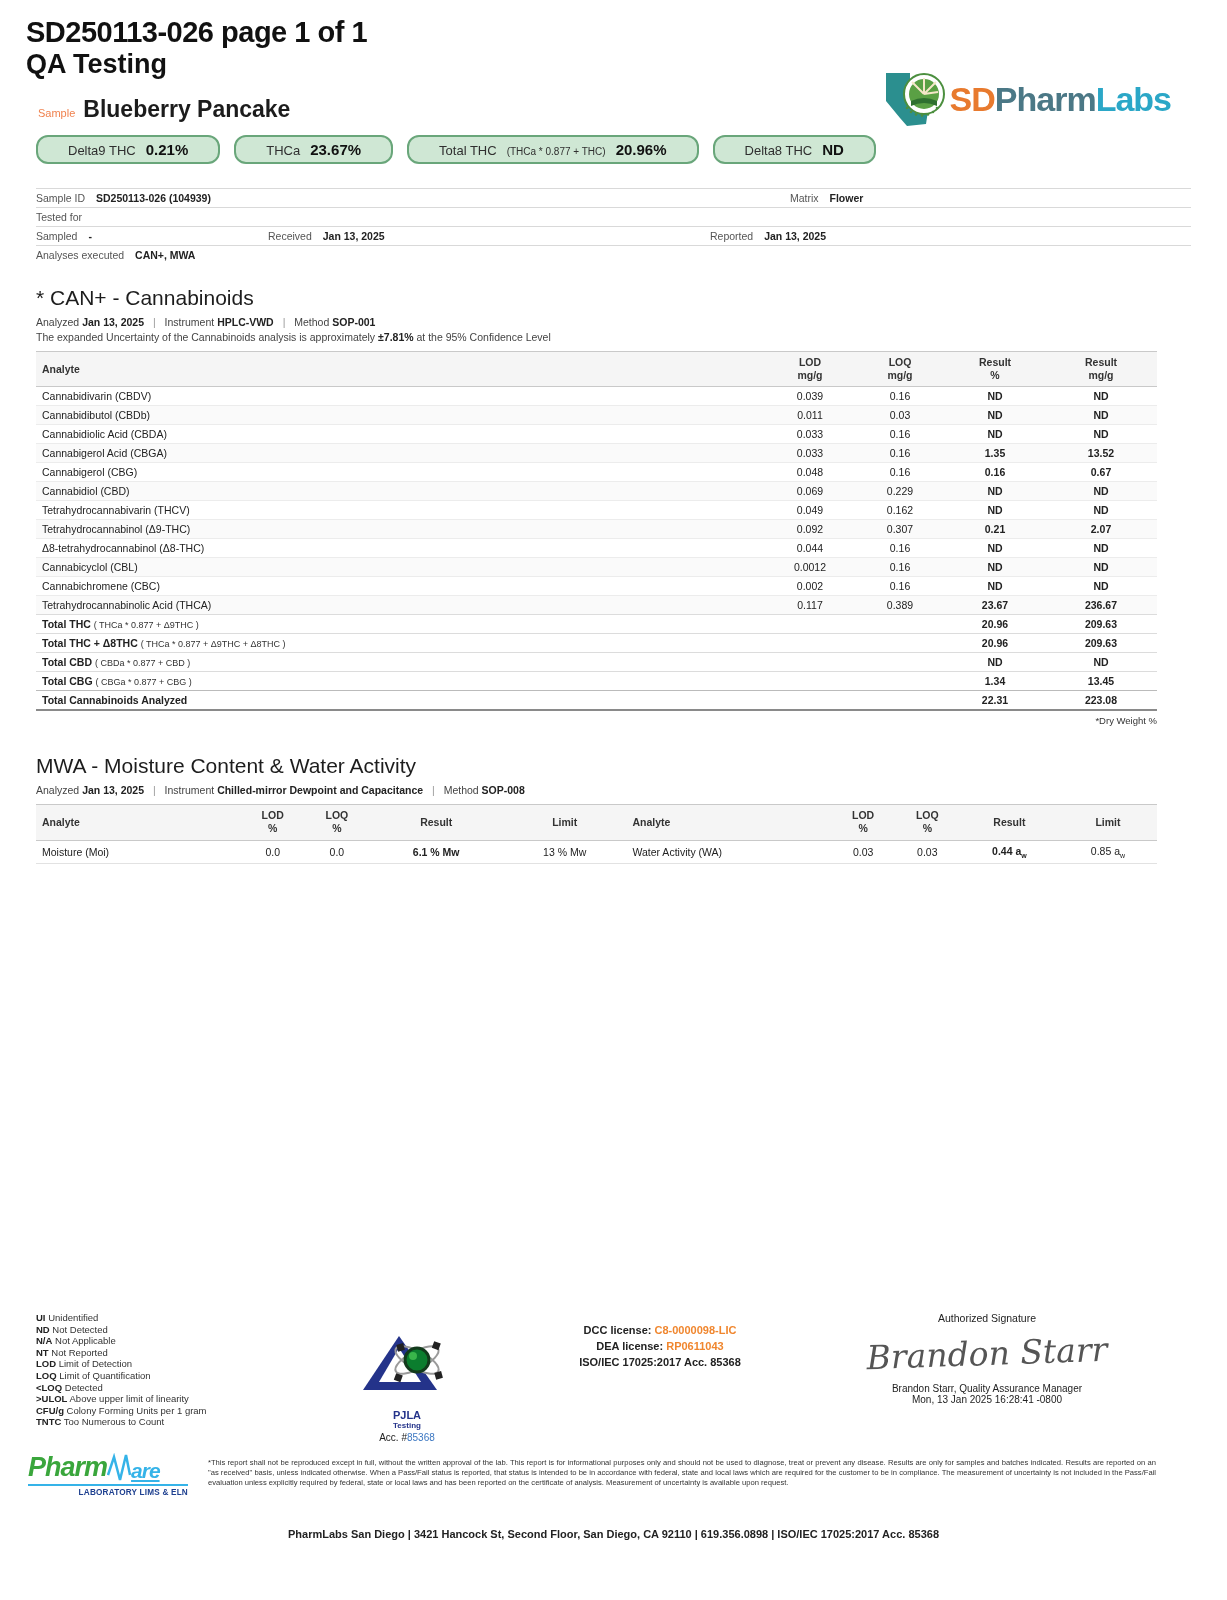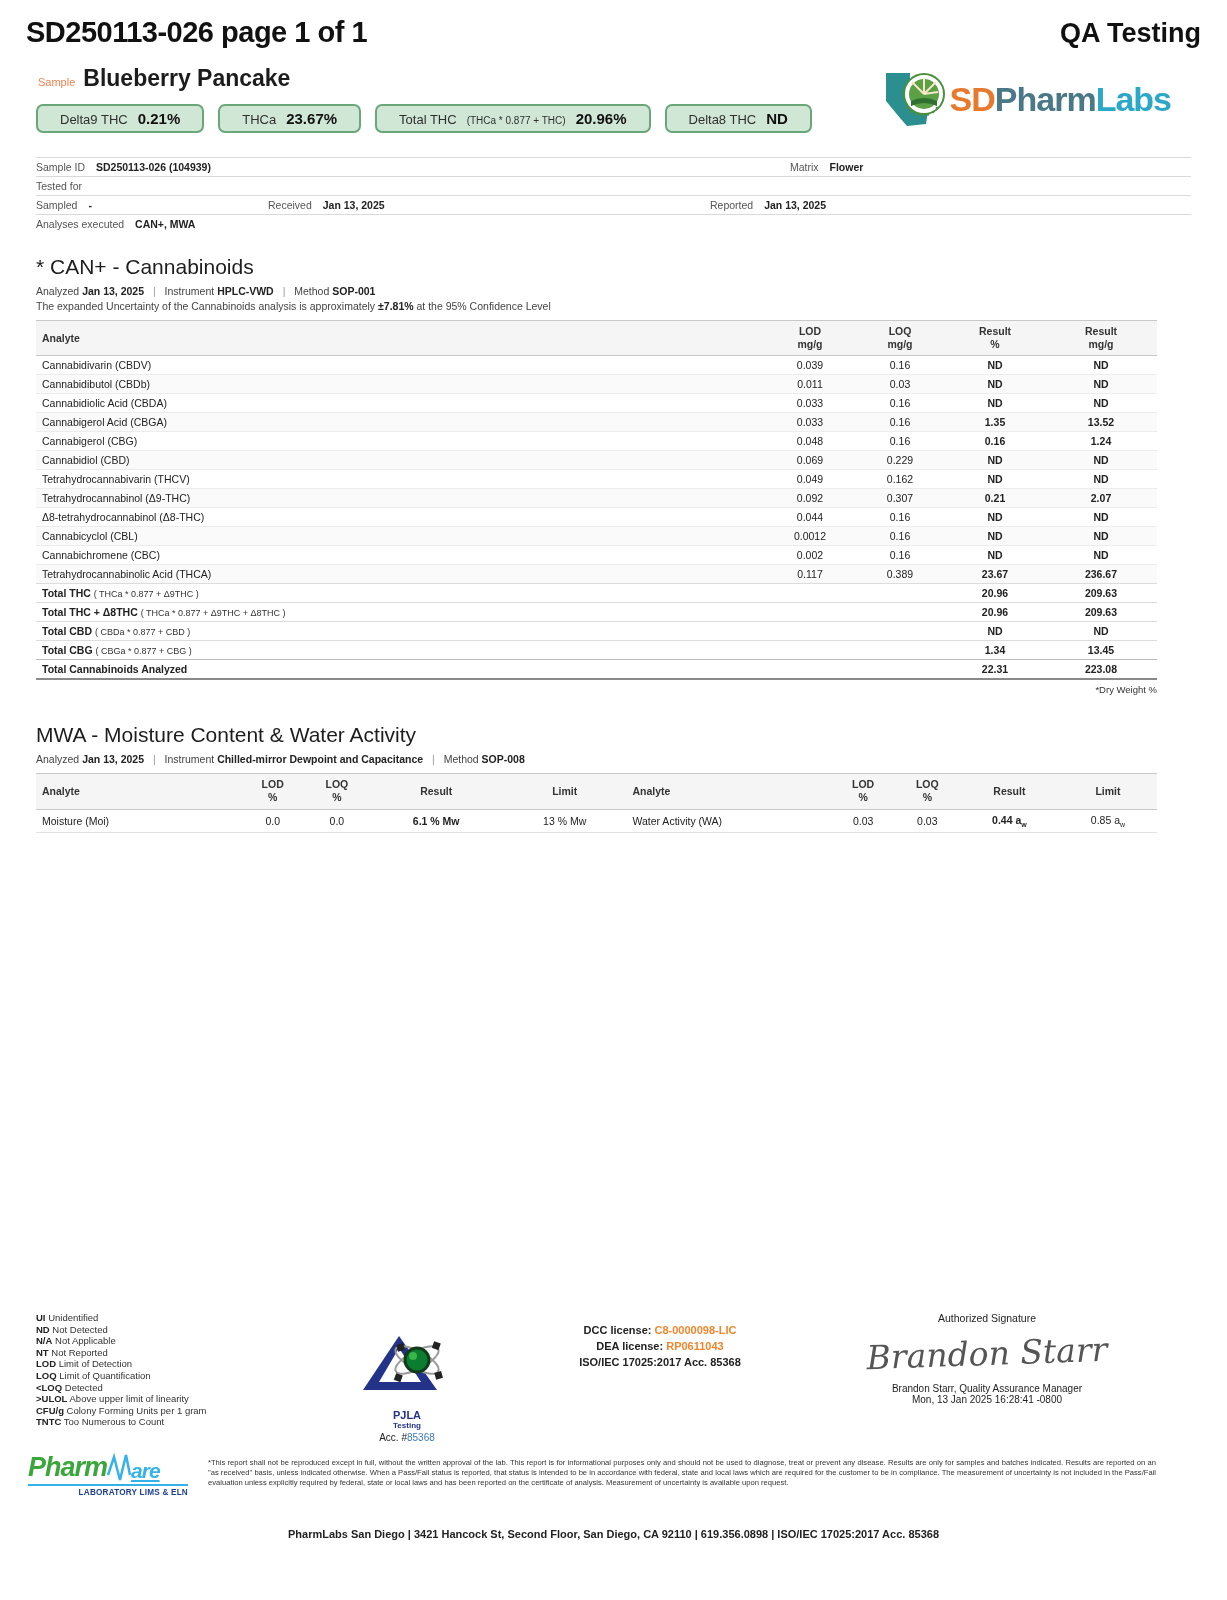--- a/index.html
+++ b/index.html
@@ -1,40 +1,40 @@
 <!DOCTYPE html>
 <html><head>
 <meta charset="utf-8">
 <style>
   * { margin:0; padding:0; box-sizing:border-box; }
   html,body { background:#ffffff; }
   body { font-family:"Liberation Sans", sans-serif; color:#222; }
   #page { position:relative; width:1227px; height:1600px; background:#fff; overflow:hidden; margin:0 auto; }
 
   
-  .titlebar { display:flex; justify-content:space-between; align-items:flex-end; padding:16px 26px 0 26px; }
+  .titlebar { display:flex; justify-content:space-between; align-items:flex-start; padding:16px 26px 0 26px;flex-direction:column; }
   .doc-title { font-size:29px; font-weight:bold; letter-spacing:-0.5px; color:#111; }
   .corner-tag { font-size:27px; font-weight:bold; color:#111; }
 
   .subheader { margin:20px 0 0 38px; font-size:17px; }
   .lab-name { font-weight:bold; color:#222; }
   .doc-type { color:#4aa0c4; font-weight:500; margin-left:6px; }
 
   .brand-logo { position:absolute; top:68px; right:56px; display:flex; align-items:center; }
   .brand-text { font-weight:bold; font-size:34px; letter-spacing:-1px; }
   .brand-sd { color:#e87a2e; }
   .brand-pharm { color:#4b7886; }
   .brand-labs { color:#2ba7c7; }
 
   .sample-line { margin:16px 0 0 38px; display:flex; align-items:baseline; }
   .sample-label { color:#f0824f; font-size:11px; font-weight:500; margin-right:8px; }
   .sample-name { font-size:23px; font-weight:bold; color:#1c1c1c; }
 
   .badges { display:flex; gap:14px; margin:12px 0 0 36px; }
-  .badge { display:inline-flex; align-items:baseline; gap:10px; background:#cfe7d4; border:2px solid #69a67a; border-radius:7px; padding:4px 22px; }
+  .badge { display:inline-flex; align-items:baseline; gap:10px; background:#cfe7d4; border:2px solid #69a67a; border-radius:12px; padding:4px 30px; }
   .badge-label { font-size:13px; color:#2f2f2f; }
   .badge-formula { font-size:10px; color:#2f2f2f; }
   .badge-formula:empty { display:none; }
   .badge-value { font-size:15px; font-weight:bold; color:#111; }
 
   
   .info-block { margin:24px 36px 0 36px; }
   .info-row { position:relative; border-top:1px solid #d9d9d9; padding:3px 0 2px 0; font-size:10.5px; height:19px; }
   .info-row.last { border-top:1px solid #d9d9d9; }
   .ilabel { color:#555; }
@@ -258,21 +258,21 @@
             <td>0.033</td>
             <td>0.16</td>
             <td class="v-num">1.35</td>
             <td class="v-num">13.52</td>
           </tr>
           <tr>
             <td class="c-analyte">Cannabigerol (CBG)</td>
             <td>0.048</td>
             <td>0.16</td>
             <td class="v-num">0.16</td>
-            <td class="v-num">1.24</td>
+            <td class="v-num">0.67</td>
           </tr>
           <tr>
             <td class="c-analyte">Cannabidiol (CBD)</td>
             <td>0.069</td>
             <td>0.229</td>
             <td class="v-nd">ND</td>
             <td class="v-nd">ND</td>
           </tr>
           <tr>
             <td class="c-analyte">Tetrahydrocannabivarin (THCV)</td>

